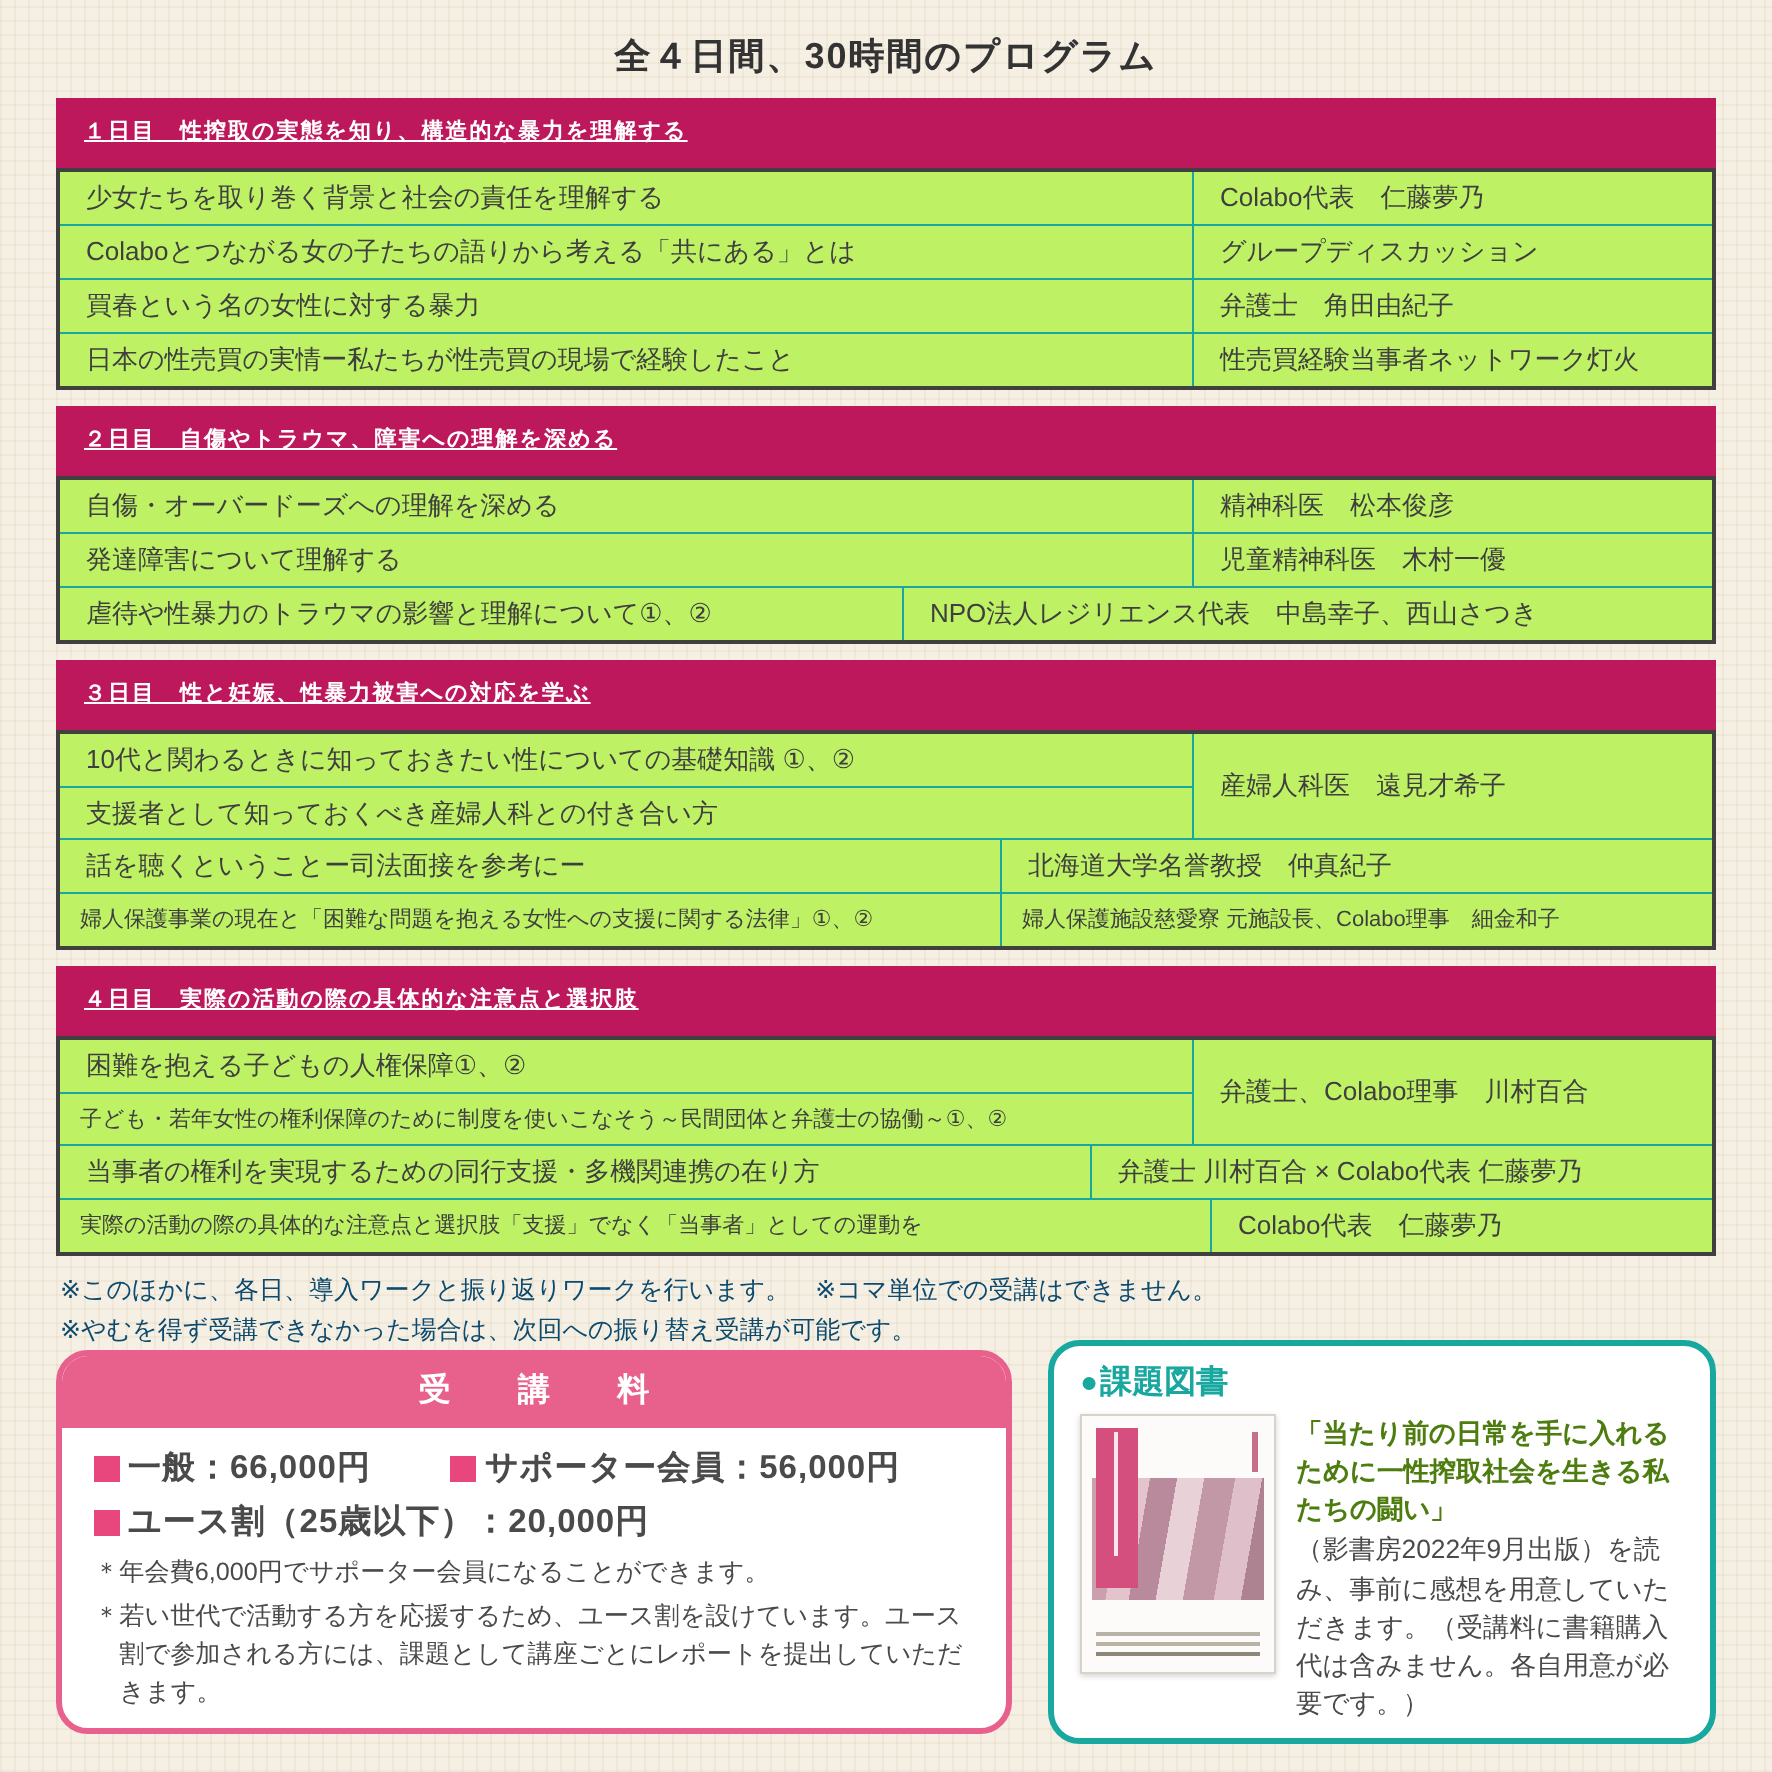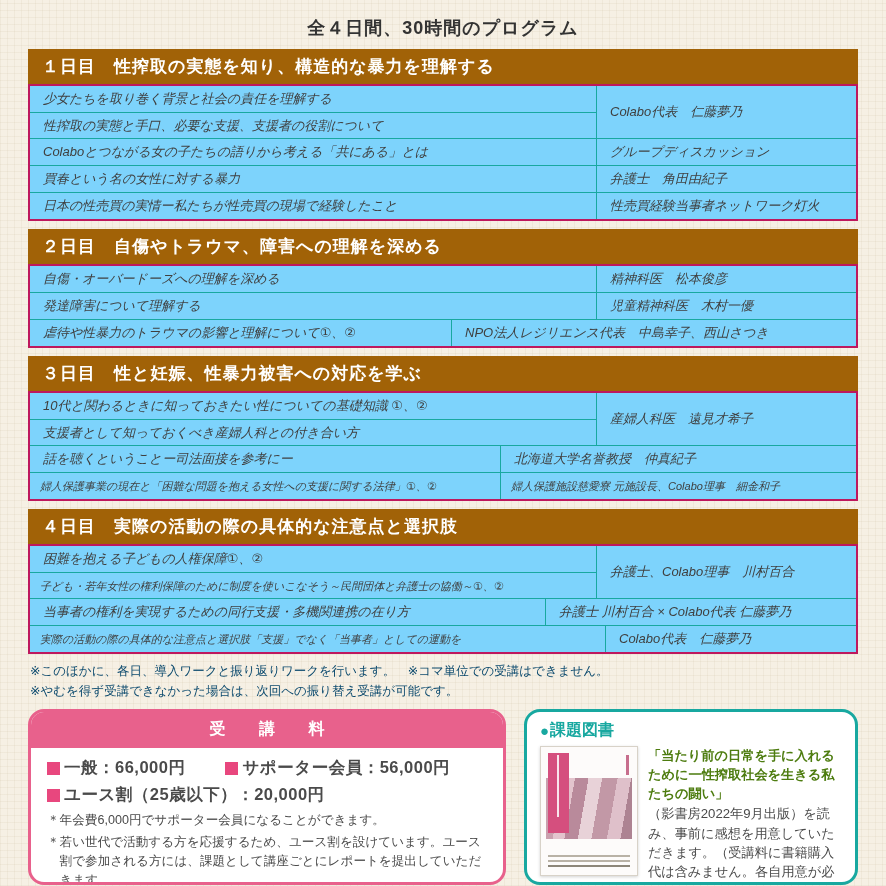--- a/index.html
+++ b/index.html
@@ -11,46 +11,46 @@
       repeating-linear-gradient(0deg, rgba(199,184,152,.14) 0 1px, transparent 1px 7px),
       repeating-linear-gradient(90deg, rgba(199,184,152,.14) 0 1px, transparent 1px 7px);
     color:#3f3f3f;
   }
   .page-title{
     margin:16px 0 9px 0;text-align:center;font-size:18px;font-weight:bold;
     color:#333;letter-spacing:1px;
   }
   .day{margin:0 28px 8px 28px;}
   .day-header{
-    background:#a16207;color:#fff;font-weight:bold;font-size:17px;
-    letter-spacing:1px;padding:9px 14px;line-height:17px;box-sizing:border-box;
+    background:#be185d;color:#fff;font-weight:bold;font-size:11px;
+    letter-spacing:1px;padding:9px 14px;line-height:17px;box-sizing:border-box;text-decoration:underline;
   }
   .day-table{
-    background:#7dd3fc;border:2px solid #be185d;box-sizing:border-box;font-style:italic;
+    background:#bef264;border:2px solid #404040;box-sizing:border-box;
   }
   .trow,.tgroup{display:flex;align-items:stretch;}
   .trow + .trow,.tgroup + .trow,.trow + .tgroup{border-top:1px solid #18a8a0;}
   .tleft{flex:none;display:flex;flex-direction:column;}
   .tleft .cell + .cell{border-top:1px solid #18a8a0;}
   .cell{
     box-sizing:border-box;display:flex;align-items:center;
     padding:4px 13px;font-size:13px;line-height:16px;min-height:26px;
     white-space:nowrap;color:#3f3f3f;
   }
   .tleft .cell{flex:1;}
   .speaker{flex:1;border-left:1px solid #18a8a0;}
   .small .cell, .cell.small{font-size:11px;padding-left:10px;padding-right:8px;}
   .w-main{width:566px;}
   .w-d2r3{width:421px;}
   .w-d3r34{width:470px;}
   .w-d4r3{width:515px;}
   .w-d4r4{width:575px;}
   .footnotes{margin:10px 30px 0 30px;}
   .footnote{margin:0 0 5px 0;font-size:12.5px;line-height:15px;color:#0c4a6e;}
-  .bottom-row{display:flex;gap:18px;margin:10px 28px 0 28px;height:176px;}
+  .bottom-row{display:flex;gap:18px;margin:10px 28px 0 28px;height:176px;align-items:center;}
   .fee-box{
     flex:none;width:478px;box-sizing:border-box;background:#fff;
     border:3px solid #e8618c;border-radius:16px;overflow:hidden;
   }
   .fee-header{
     background:#e8618c;color:#fff;font-weight:bold;font-size:16px;
     text-align:center;letter-spacing:.55em;padding:7px 0 8px 0;text-indent:.55em;
   }
   .fee-body{padding:9px 16px 8px 16px;}
   .price-row{display:flex;gap:40px;margin-bottom:5px;}
@@ -84,21 +84,20 @@
 <body>
 
 <div class="page-title">全４日間、30時間のプログラム</div>
 
 <section class="day">
   <div class="day-header">１日目　性搾取の実態を知り、構造的な暴力を理解する</div>
   <div class="day-table">
     <div class="tgroup">
       <div class="tleft w-main">
         <div class="cell">少女たちを取り巻く背景と社会の責任を理解する</div>
-        <div class="cell">性搾取の実態と手口、必要な支援、支援者の役割について</div>
       </div>
       <div class="cell speaker">Colabo代表　仁藤夢乃</div>
     </div>
     <div class="trow">
       <div class="cell w-main">Colaboとつながる女の子たちの語りから考える「共にある」とは</div>
       <div class="cell speaker">グループディスカッション</div>
     </div>
     <div class="trow">
       <div class="cell w-main">買春という名の女性に対する暴力</div>
       <div class="cell speaker">弁護士　角田由紀子</div>

